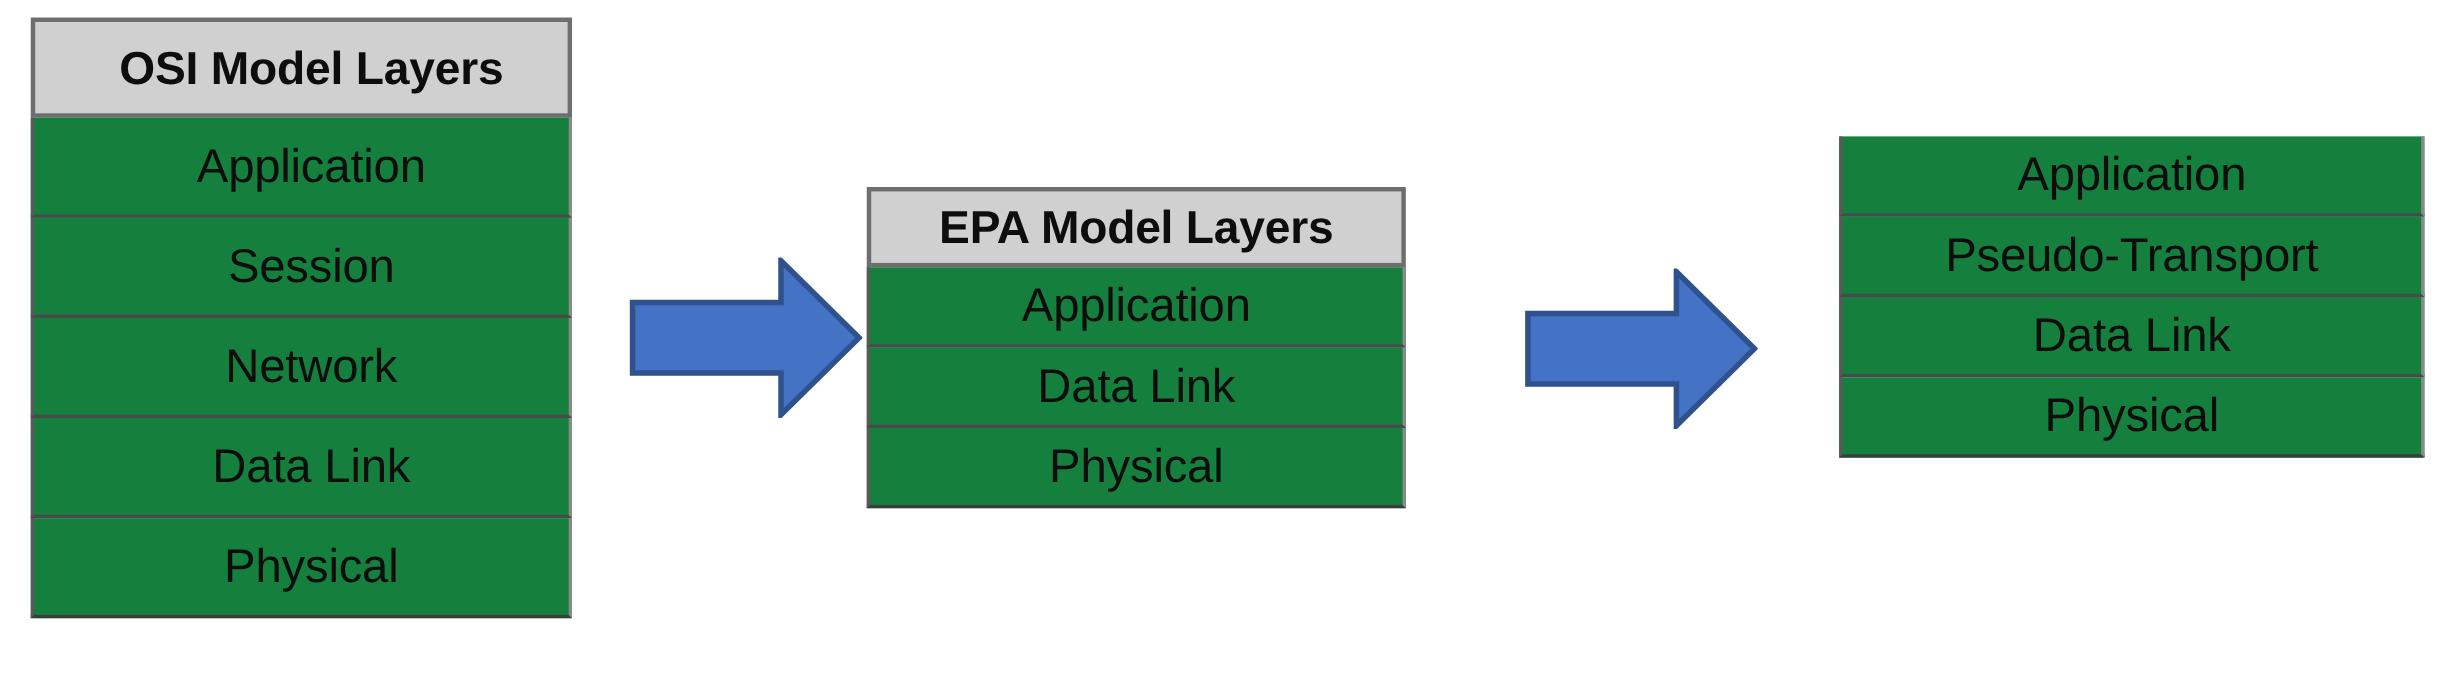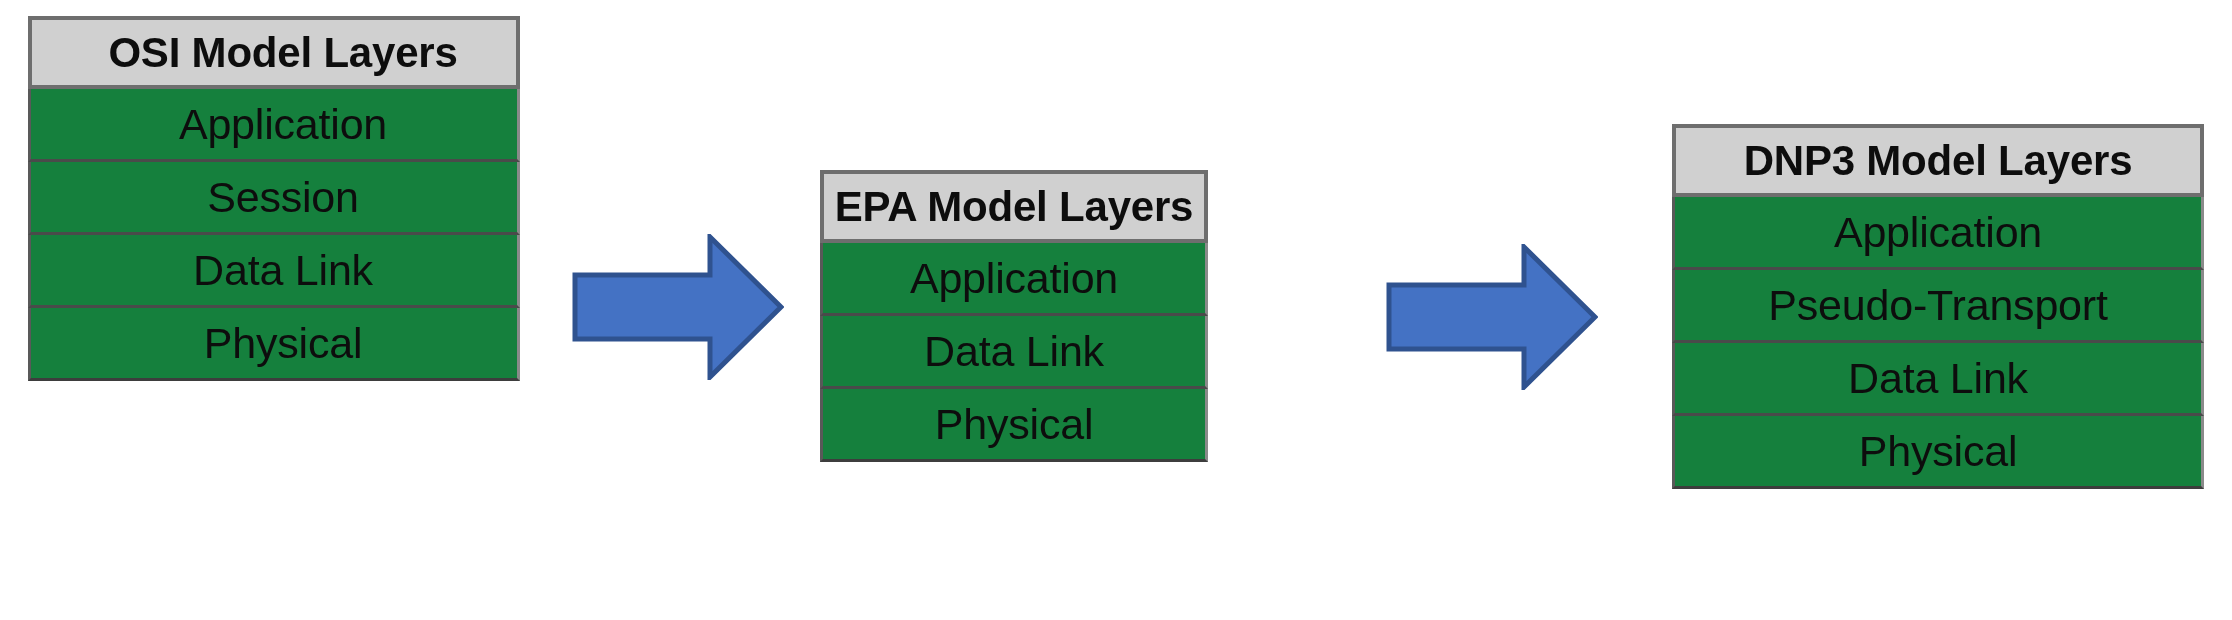--- a/index.html
+++ b/index.html
@@ -53,24 +53,24 @@
     border-right: 4px solid #6e6e6e;
     border-bottom: 4px solid #6e6e6e;
   }
 
   .layer-row.last {
     border-bottom: 3px solid #3d3d3d;
   }
 
   
   #osi-table    { left: 28px;   top: 16px;  width: 492px; }
-  #epa-table    { left: 820px;  top: 170px; width: 388px; }
+  #epa-table    { left: 788px;  top: 170px; width: 490px; }
   #dnp3-table   { left: 1672px; top: 124px; width: 532px; }
 
-  #osi-table  .layer-row { height: 73px; padding-left: 18px; }
+  #osi-table  .layer-row { height: 91px; padding-left: 18px; }
   #epa-table  .layer-row { height: 73px; }
   #dnp3-table .layer-row { height: 73px; }
 
   
   .flow-arrow {
     position: absolute;
   }
   #arrow-1 { left: 572px;  top: 234px; width: 212px; height: 146px; }
   #arrow-2 { left: 1386px; top: 244px; width: 212px; height: 146px; }
 </style>
@@ -81,20 +81,23 @@
 
   <div class="layer-table" id="osi-table">
     <div class="layer-row header">
       <span>OSI Model Layers</span>
     </div>
     <div class="layer-row">
       <span>Application</span>
     </div>
     <div class="layer-row">
       <span>Session</span>
+    </div>
+    <div class="layer-row">
+      <span>Network</span>
     </div>
     <div class="layer-row">
       <span>Data Link</span>
     </div>
     <div class="layer-row last">
       <span>Physical</span>
     </div>
   </div>
 
   <div class="flow-arrow" id="arrow-1">
@@ -118,23 +121,20 @@
     </div>
   </div>
 
   <div class="flow-arrow" id="arrow-2">
     <svg width="212" height="146" viewBox="0 0 212 146" xmlns="http://www.w3.org/2000/svg">
       <polygon points="3,41 138,41 138,3 209,73 138,143 138,105 3,105" fill="#4472C4" stroke="#2F528F" stroke-width="5" stroke-linejoin="miter"></polygon>
     </svg>
   </div>
 
   <div class="layer-table" id="dnp3-table">
-    <div class="layer-row header">
-      <span>DNP3 Model Layers</span>
-    </div>
     <div class="layer-row">
       <span>Application</span>
     </div>
     <div class="layer-row">
       <span>Pseudo-Transport</span>
     </div>
     <div class="layer-row">
       <span>Data Link</span>
     </div>
     <div class="layer-row last">

